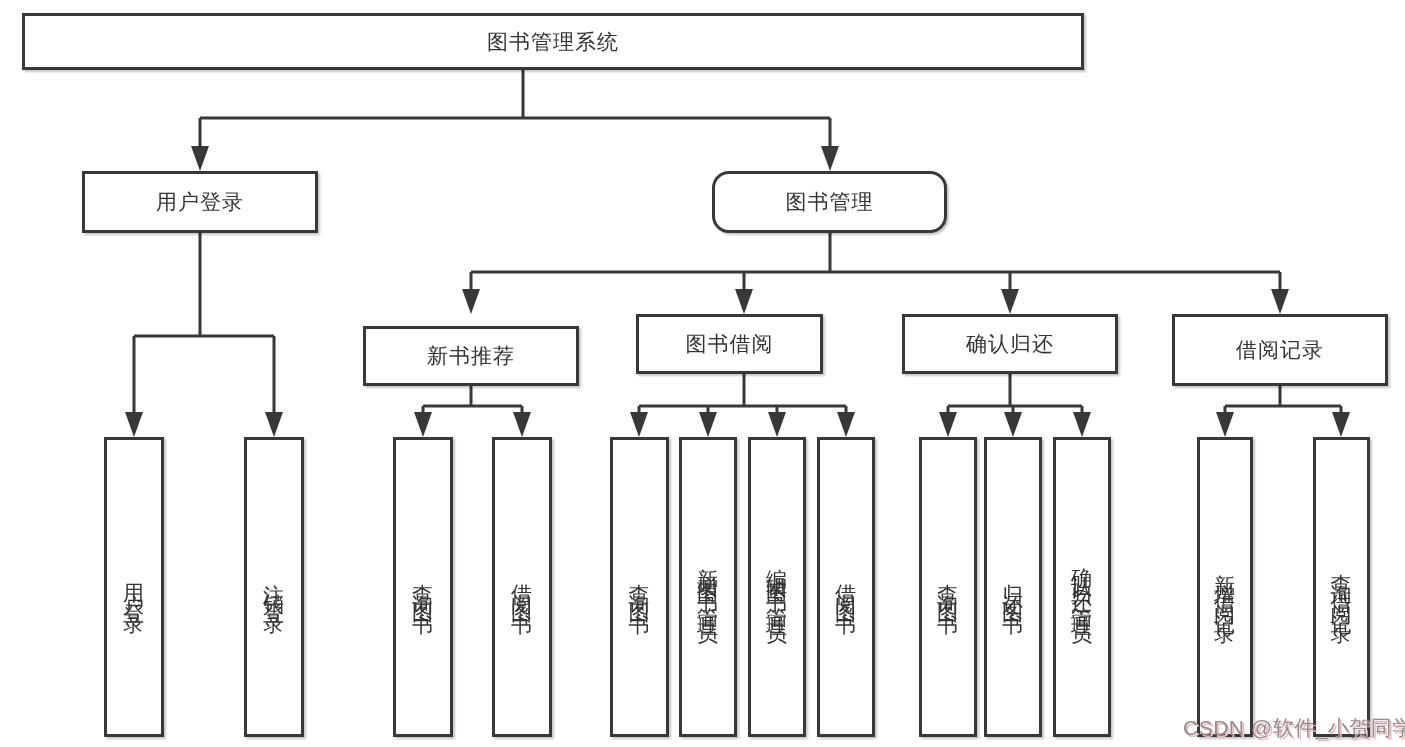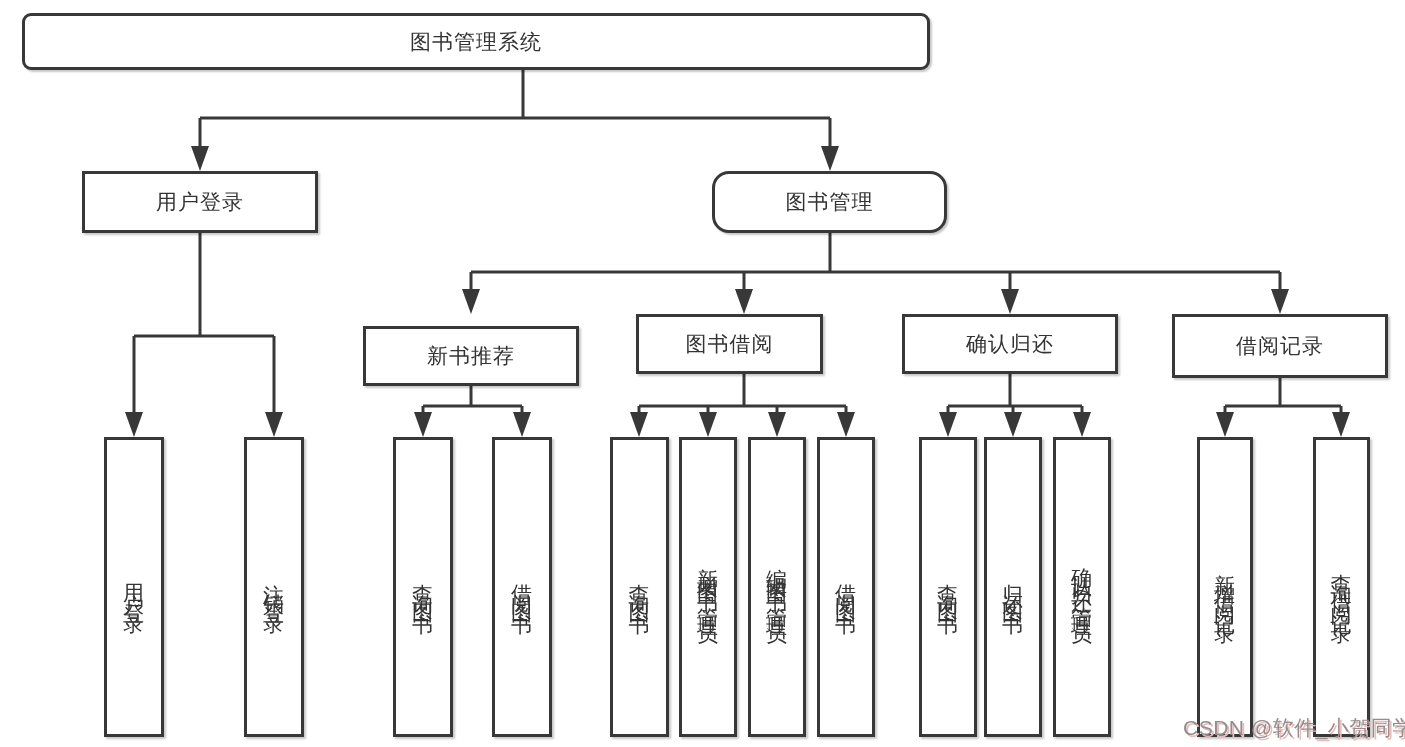--- a/index.html
+++ b/index.html
@@ -93,41 +93,41 @@
       <polygon points="768,412 786,412 777,437"></polygon>
       <polygon points="837,412 855,412 846,437"></polygon>
       <polygon points="939,412 957,412 948,437"></polygon>
       <polygon points="1004,412 1022,412 1013,437"></polygon>
       <polygon points="1073,412 1091,412 1082,437"></polygon>
       <polygon points="1216,412 1234,412 1225,437"></polygon>
       <polygon points="1332,412 1350,412 1341,437"></polygon>
     </g>
   </svg>
 
-  <div class="box" style="left:22px; top:13px; width:908px; height:57px;border-radius:9px;">
+  <div class="box" style="left:22px; top:13px; width:1062px; height:57px;">
     <span class="hlabel">图书管理系统</span>
   </div>
 
   <div class="box" style="left:82px; top:171px; width:236px; height:62px;">
     <span class="hlabel">用户登录</span>
   </div>
   <div class="box" style="left:712px; top:171px; width:235px; height:62px;border-radius:17px;">
     <span class="hlabel">图书管理</span>
   </div>
 
   <div class="box" style="left:363px; top:326px; width:216px; height:60px;">
     <span class="hlabel">新书推荐</span>
   </div>
   <div class="box" style="left:636px; top:314px; width:187px; height:60px;">
     <span class="hlabel">图书借阅</span>
   </div>
   <div class="box" style="left:902px; top:314px; width:216px; height:60px;">
     <span class="hlabel">确认归还</span>
   </div>
-  <div class="box" style="left:1172px; top:314px; width:216px; height:64px;text-align:right;">
+  <div class="box" style="left:1172px; top:314px; width:216px; height:72px;text-align:right;">
     <span class="hlabel">借阅记录</span>
   </div>
 
   <div class="box" style="left:104px; top:437px; width:60px; height:300px;">
     <span class="vlabel">用户登录</span>
   </div>
   <div class="box" style="left:244px; top:437px; width:60px; height:300px;">
     <span class="vlabel">注销登录</span>
   </div>
 

